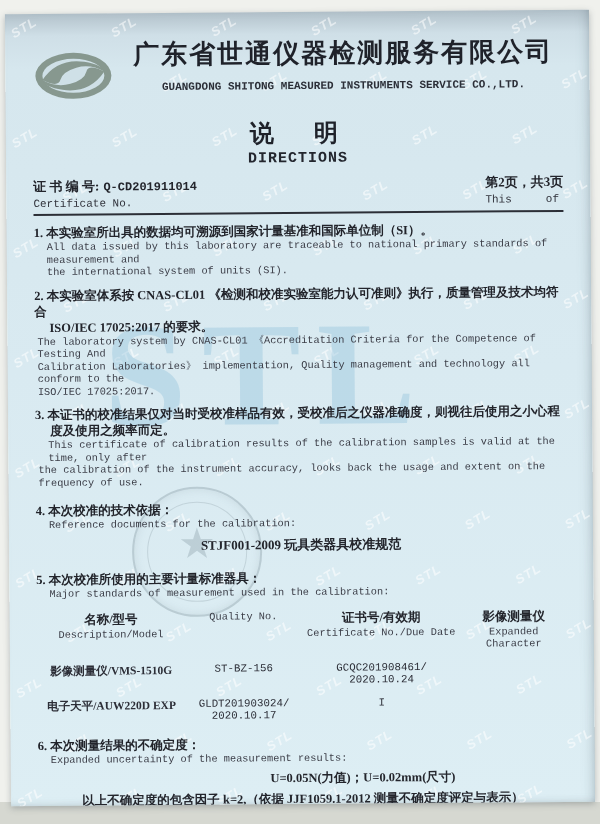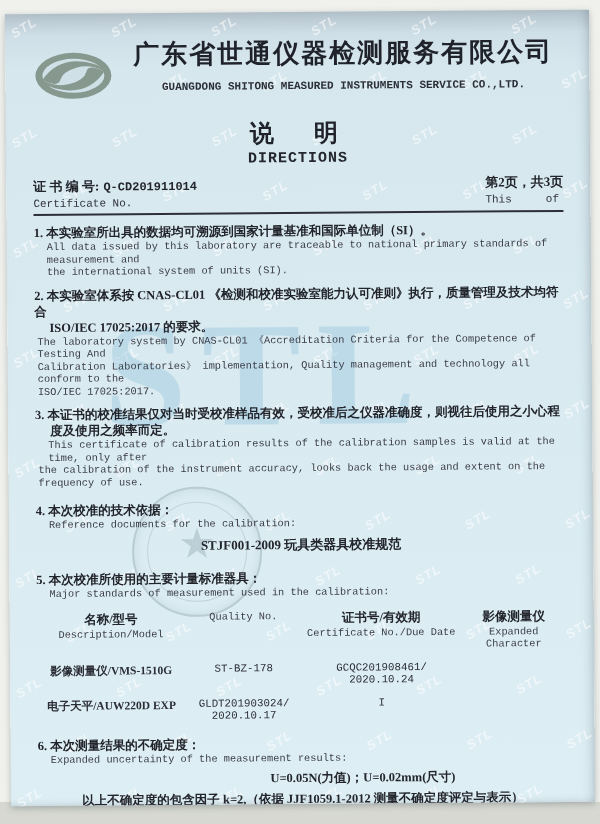--- a/index.html
+++ b/index.html
@@ -307,21 +307,21 @@
             <div class="th-en">Certificate No./Due Date</div>
           </div>
           <div>
             <div class="th-cn">影像测量仪</div>
             <div class="th-en">Expanded Character</div>
           </div>
         </div>
 
         <div class="std-row">
           <div class="td cjk">影像测量仪/VMS-1510G</div>
-          <div class="td">ST-BZ-178</div>
+          <div class="td">ST-BZ-156</div>
           <div class="td">GCQC201908461/ 2020.10.24</div>
         </div>
         <div class="std-row">
           <div class="td cjk">电子天平/AUW220D EXP</div>
           <div class="td">GLDT201903024/ 2020.10.17</div>
           <div class="td">I</div>
         </div>
       </div>
     </div>
 

